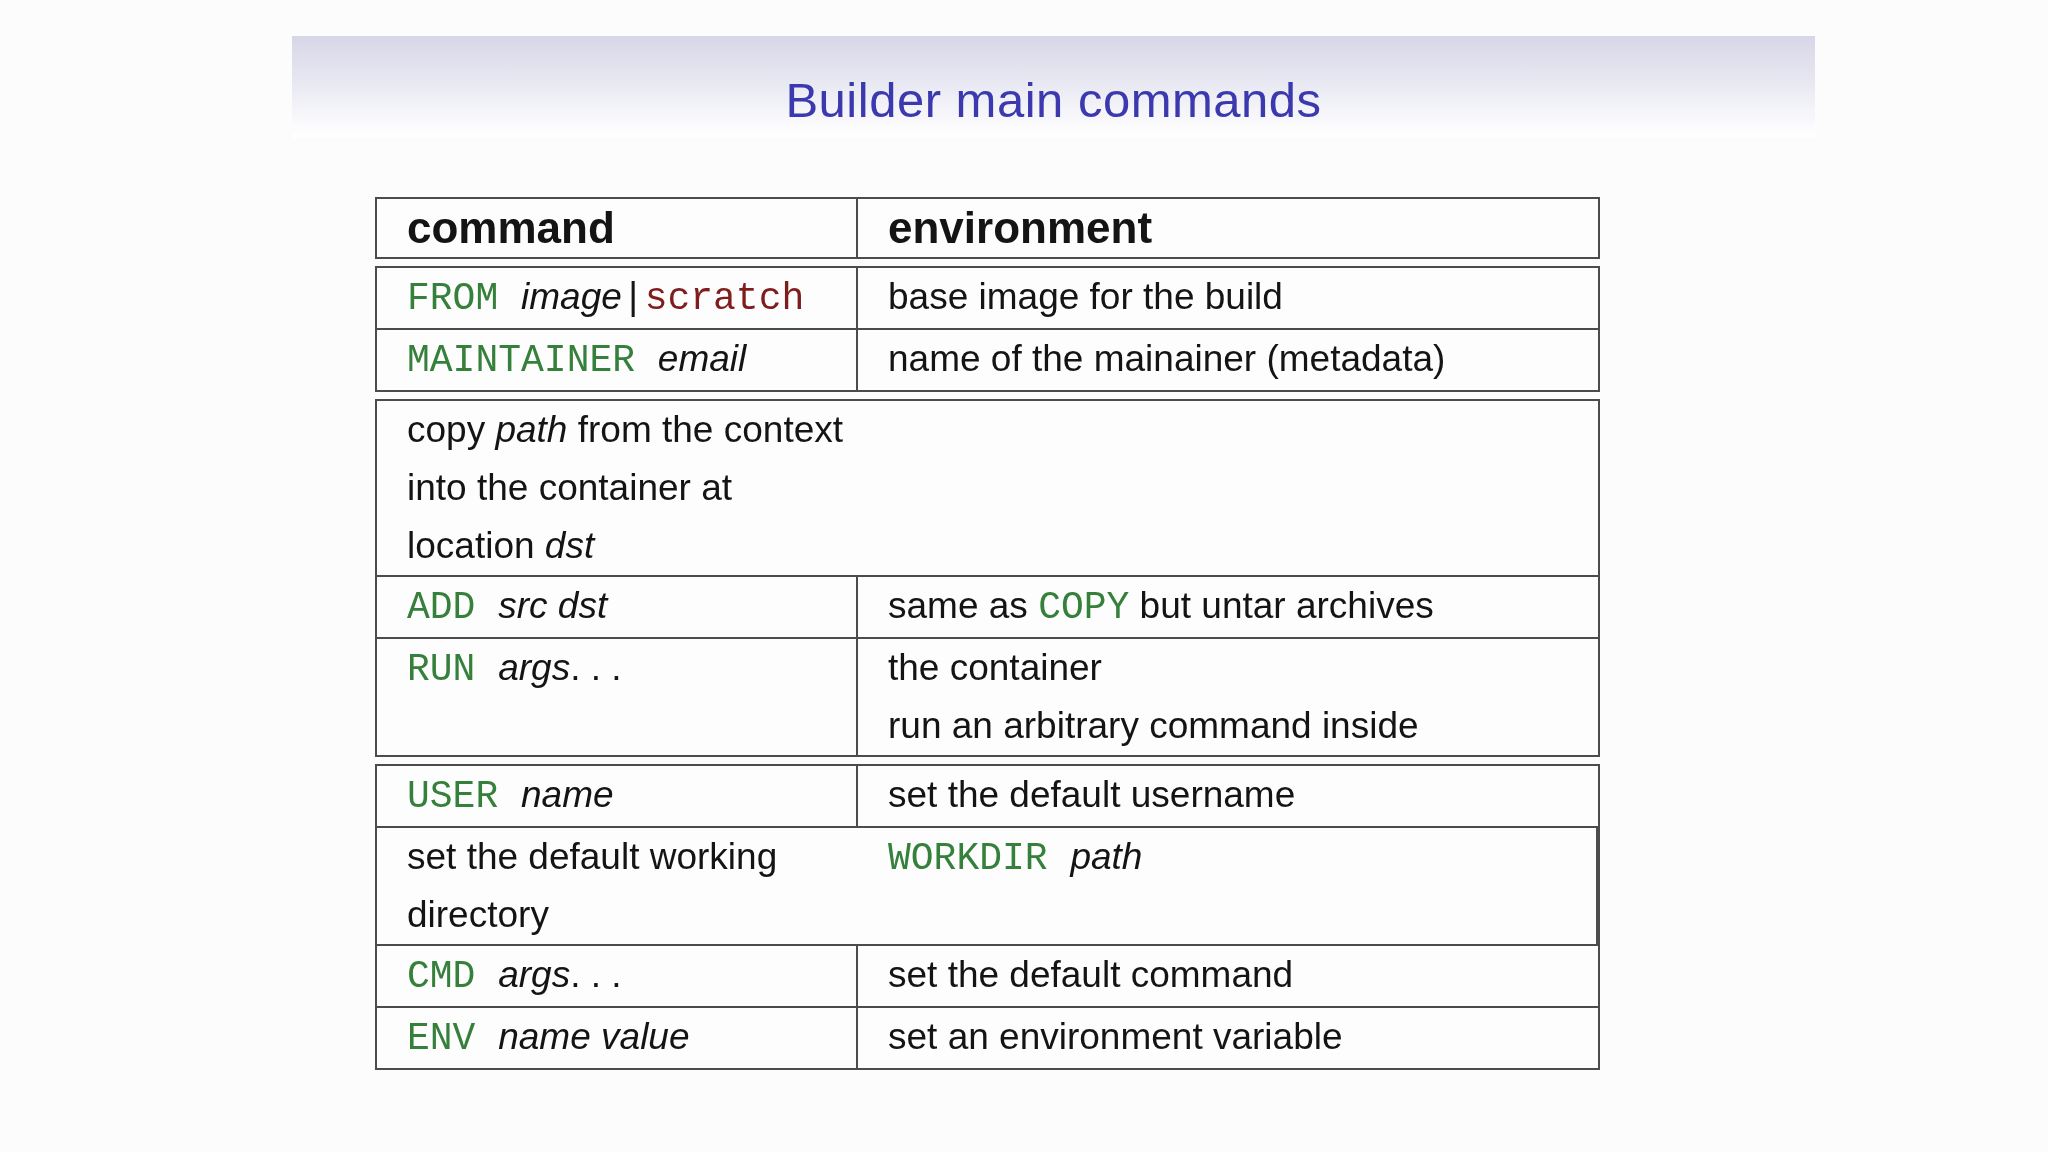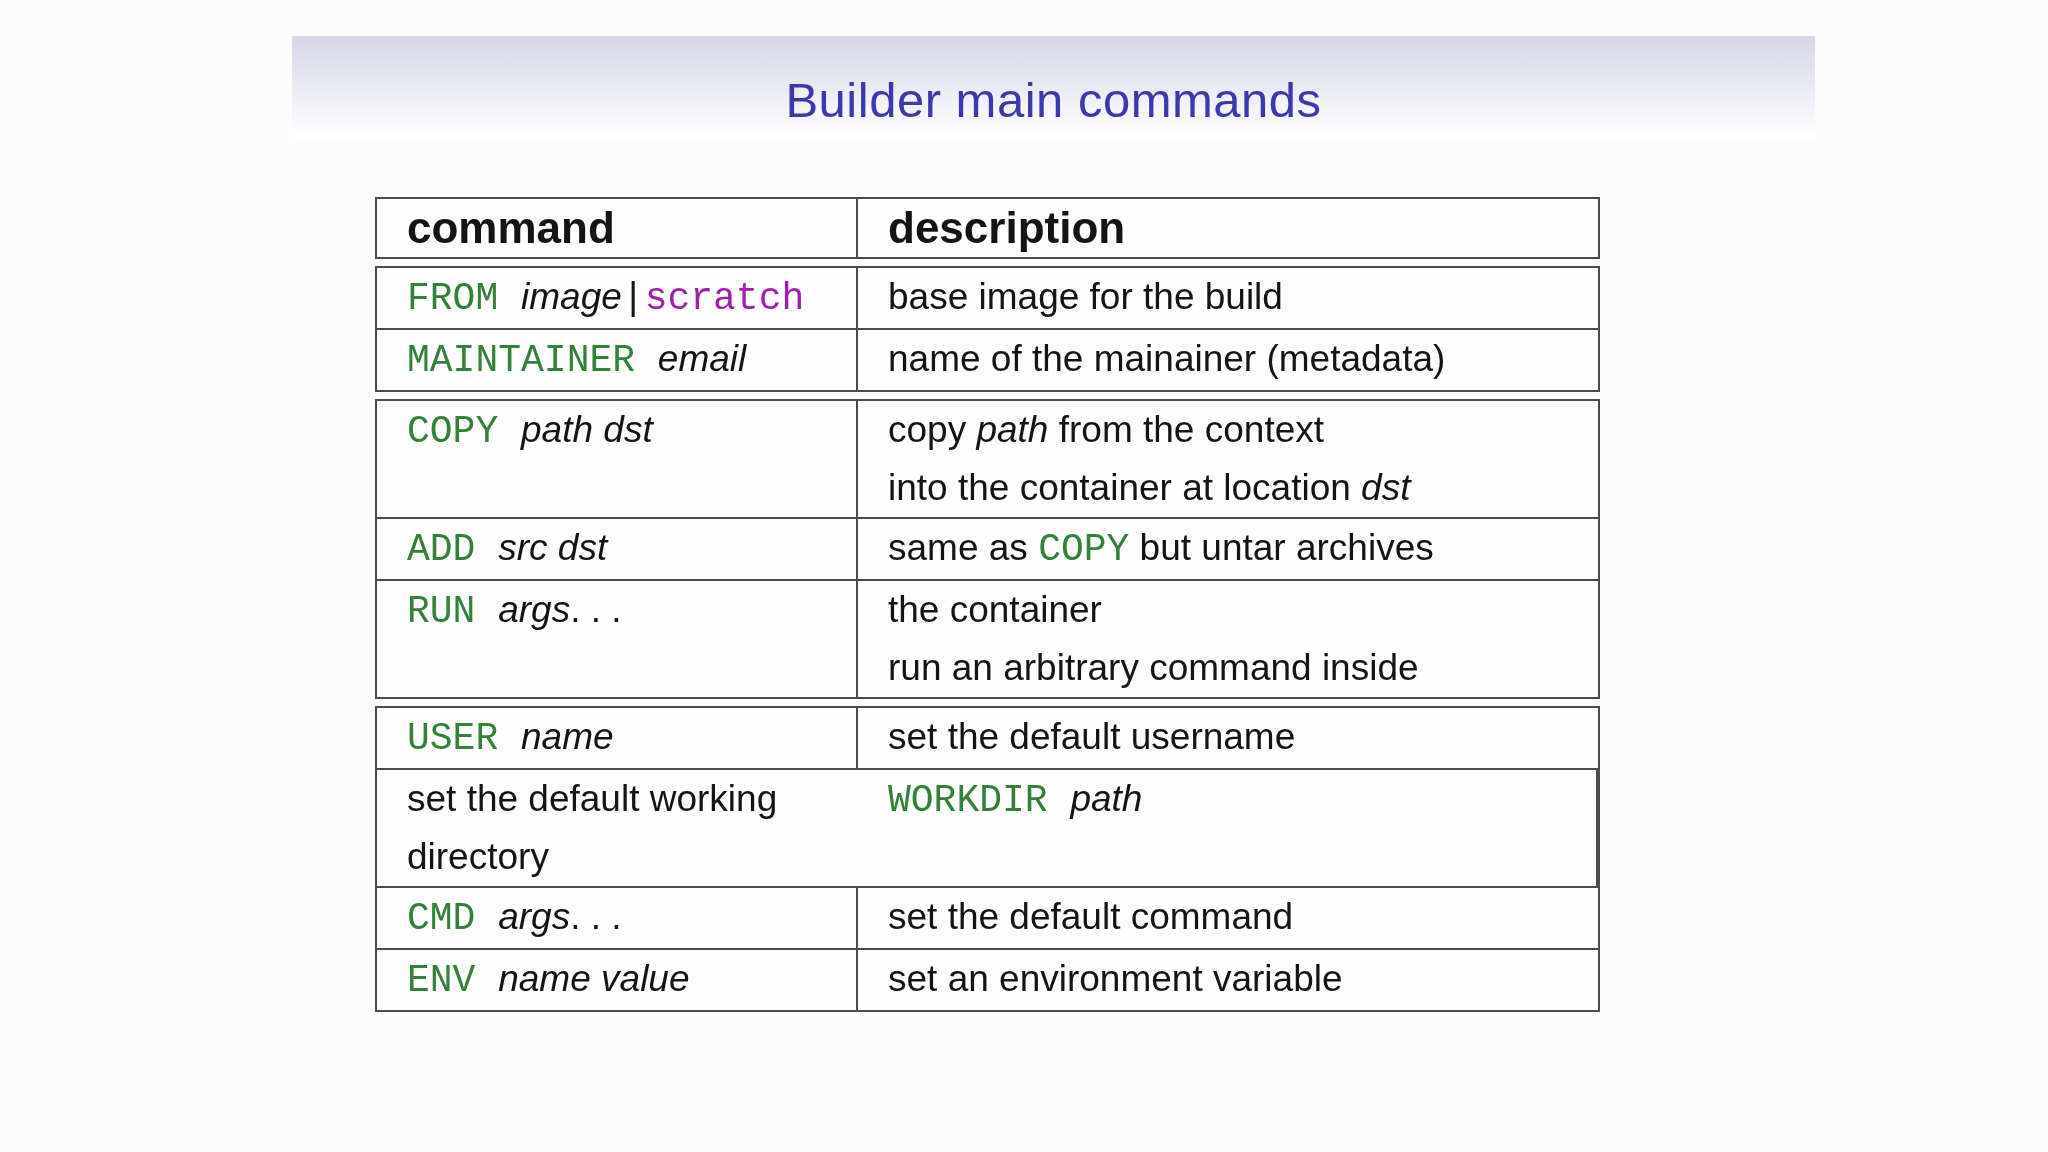--- a/index.html
+++ b/index.html
@@ -61,21 +61,21 @@
     font-size: 44px;
   }
   .seg-kw {
     font-family: "Liberation Mono", monospace;
     font-size: 38px;
     color: var(--kw);
   }
   .seg-lit {
     font-family: "Liberation Mono", monospace;
     font-size: 38px;
-    color: #a21caf;
+    color: #7f1d1d;
   }
   .seg-bar {
     font-family: "Liberation Mono", monospace;
     font-size: 38px;
     color: #161616;
   }
   .seg-arg { font-style: italic; }
   .seg-txt { }
   .line { line-height: 58px; }
 </style>
@@ -86,42 +86,41 @@
 
   <div class="title-band">
     <h1 class="page-title">Builder main commands</h1>
   </div>
 
   <div class="table-wrap">
 
     <div class="block">
       <div class="row header-row">
         <div class="cell cmd">command</div>
-        <div class="cell desc">description</div>
+        <div class="cell desc">environment</div>
       </div>
     </div>
 
     <div id="table-body">
         <div class="block">
           <div class="row">
             <div class="cell cmd"><span class="seg-kw">FROM </span><span class="seg-arg">image</span><span class="seg-bar">|</span><span class="seg-lit">scratch</span></div>
             <div class="cell desc">
               <div class="line"><span class="seg-txt">base image for the build</span></div>
             </div>
           </div>
           <div class="row sep">
             <div class="cell cmd"><span class="seg-kw">MAINTAINER </span><span class="seg-arg">email</span></div>
             <div class="cell desc">
               <div class="line"><span class="seg-txt">name of the mainainer (metadata)</span></div>
             </div>
           </div>
         </div>
         <div class="block">
           <div class="row">
-            <div class="cell cmd"><span class="seg-kw">COPY </span><span class="seg-arg">path dst</span></div>
             <div class="cell desc">
               <div class="line"><span class="seg-txt">copy </span><span class="seg-arg">path</span><span class="seg-txt"> from the context</span></div>
               <div class="line"><span class="seg-txt">into the container at location </span><span class="seg-arg">dst</span></div>
             </div>
           </div>
           <div class="row sep">
             <div class="cell cmd"><span class="seg-kw">ADD </span><span class="seg-arg">src dst</span></div>
             <div class="cell desc">
               <div class="line"><span class="seg-txt">same as </span><span class="seg-kw">COPY</span><span class="seg-txt"> but untar archives</span></div>
             </div>

